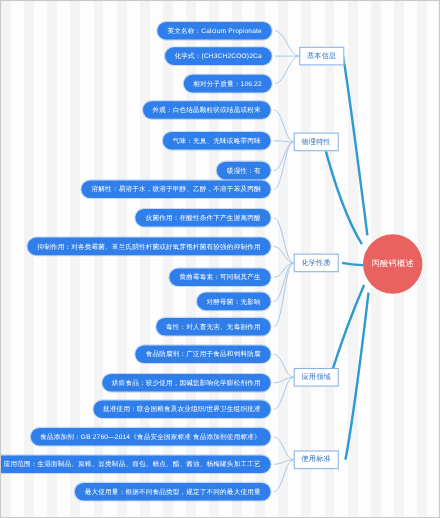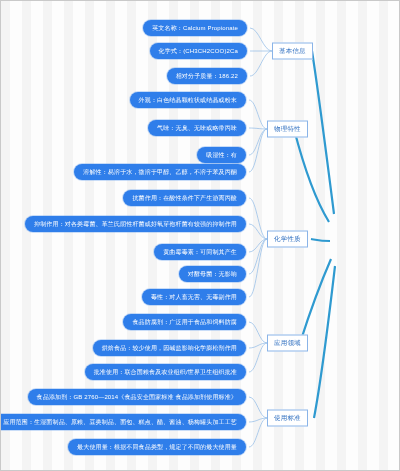--- a/index.html
+++ b/index.html
@@ -116,20 +116,23 @@
       <path d="M266 342 C 258 342, 256 321, 248 321"></path>
       <path d="M266 342 C 258 342, 256 347, 248 347"></path>
       <path d="M266 342 C 258 342, 256 371, 248 371"></path>
 
       <path d="M266 417 C 258 417, 256 396, 248 396"></path>
       <path d="M266 417 C 258 417, 256 421, 248 421"></path>
       <path d="M266 417 C 258 417, 256 446, 248 446"></path>
     </g>
   </svg>
 
+  <div class="root-node" style="left:329px; top:212px;">
+    <span>丙酸钙概述</span>
+  </div>
 
   <div class="branch-node" style="left:271px; top:50px;">
     <span>基本信息</span>
   </div>
   <div class="branch-node" style="left:266px; top:128px;">
     <span>物理特性</span>
   </div>
   <div class="branch-node" style="left:266px; top:238px;">
     <span>化学性质</span>
   </div>

